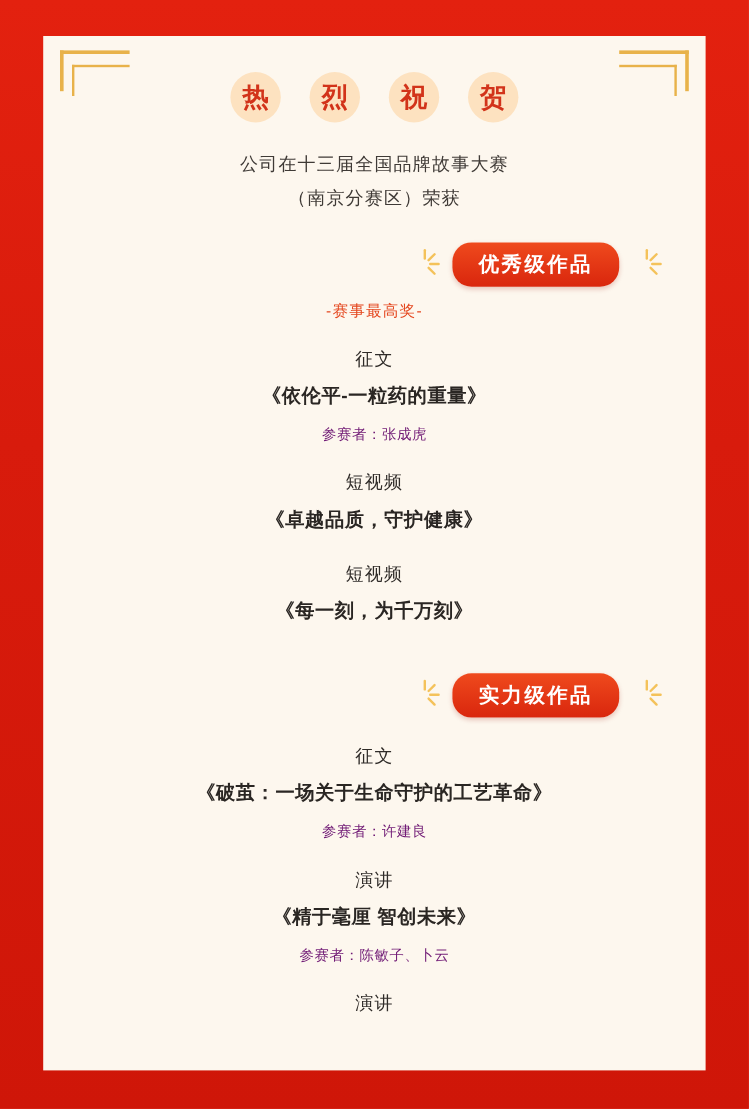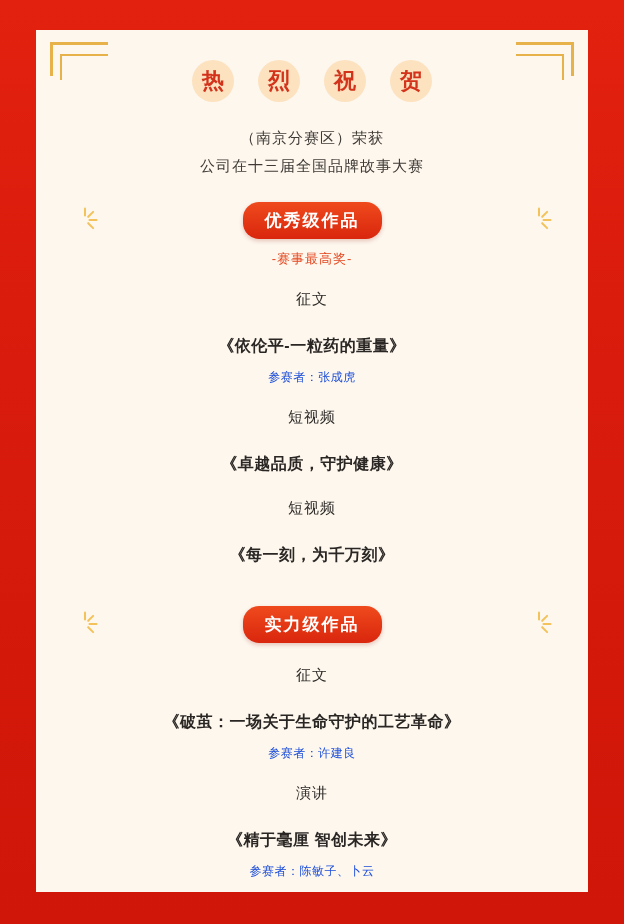--- a/index.html
+++ b/index.html
@@ -85,21 +85,21 @@
     font-size: 15px;
     line-height: 28px;
     letter-spacing: 1px;
   }
 
   
   .banner-wrap {
     margin-top: 20px;
     position: relative;
     display: flex;
-    justify-content: space-between;
+    justify-content: flex-end;
     align-items: center;
     height: 40px;
   }
   .banner {
     position: relative;
     background: linear-gradient(180deg, #ef4a1d 0%, #d9260d 100%);
     color: #ffffff;
     font-size: 17px;
     font-weight: bold;
     letter-spacing: 2px;
@@ -140,30 +140,30 @@
   .entry {
     margin-top: 22px;
   }
   .entry .cat {
     color: #2f2b28;
     font-size: 15px;
     font-weight: normal;
     letter-spacing: 1px;
   }
   .entry .work {
-    margin-top: 24px;
+    margin-top: 9px;
     color: #2a2623;
     font-size: 16px;
     font-weight: bold;
     letter-spacing: 0.5px;
     line-height: 26px;
   }
   .entry .who {
     margin-top: 10px;
-    color: #1d4ed8;
+    color: #701a75;
     font-size: 12px;
     letter-spacing: 0.5px;
   }
   .section-gap { height: 16px; }
 </style>
 </head>
 <body>
 
 <div class="poster">
   <div class="card">
@@ -184,22 +184,22 @@
     <div class="content">
 
       <div class="hero">
         <div class="hero-char">热</div>
         <div class="hero-char">烈</div>
         <div class="hero-char">祝</div>
         <div class="hero-char">贺</div>
       </div>
 
       <div class="subtitle">
+        <div>公司在十三届全国品牌故事大赛</div>
         <div>（南京分赛区）荣获</div>
-        <div>公司在十三届全国品牌故事大赛</div>
       </div>
 
       <div class="banner-wrap">
         <div class="spark left">
           <span></span>
             <span></span>
             <span></span>
             <span></span>
         </div>
         <div class="banner">优秀级作品</div>

